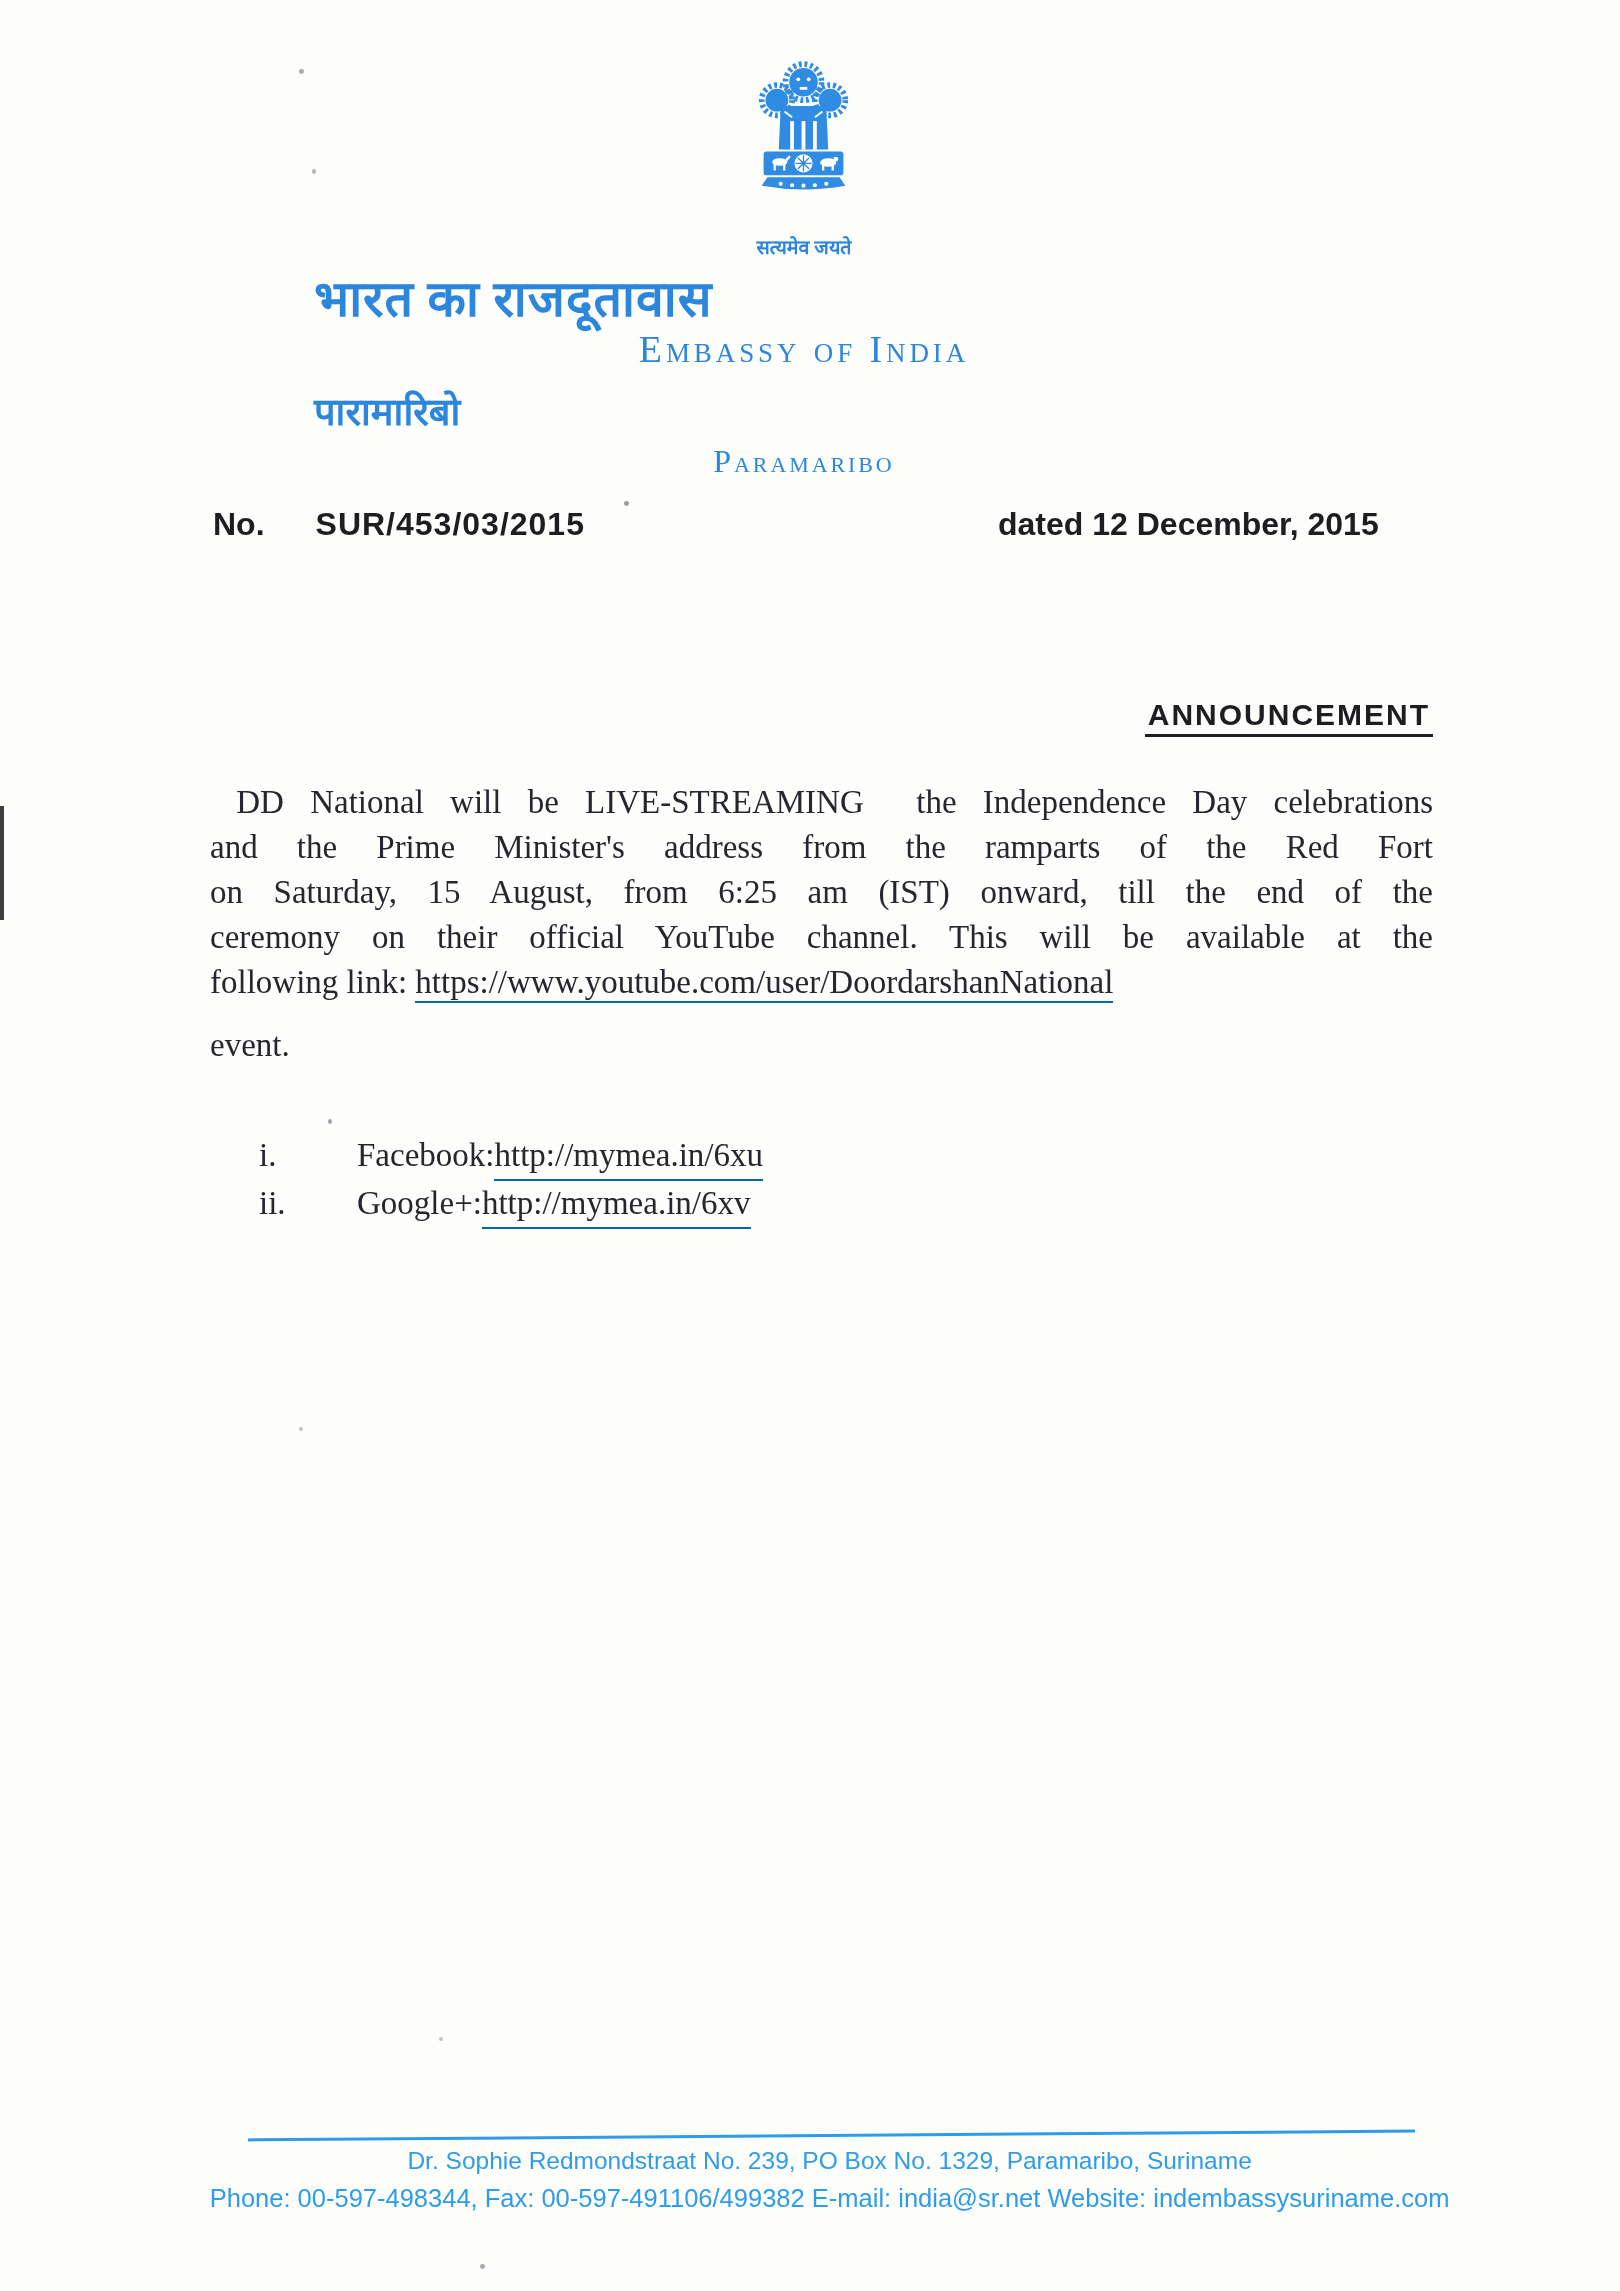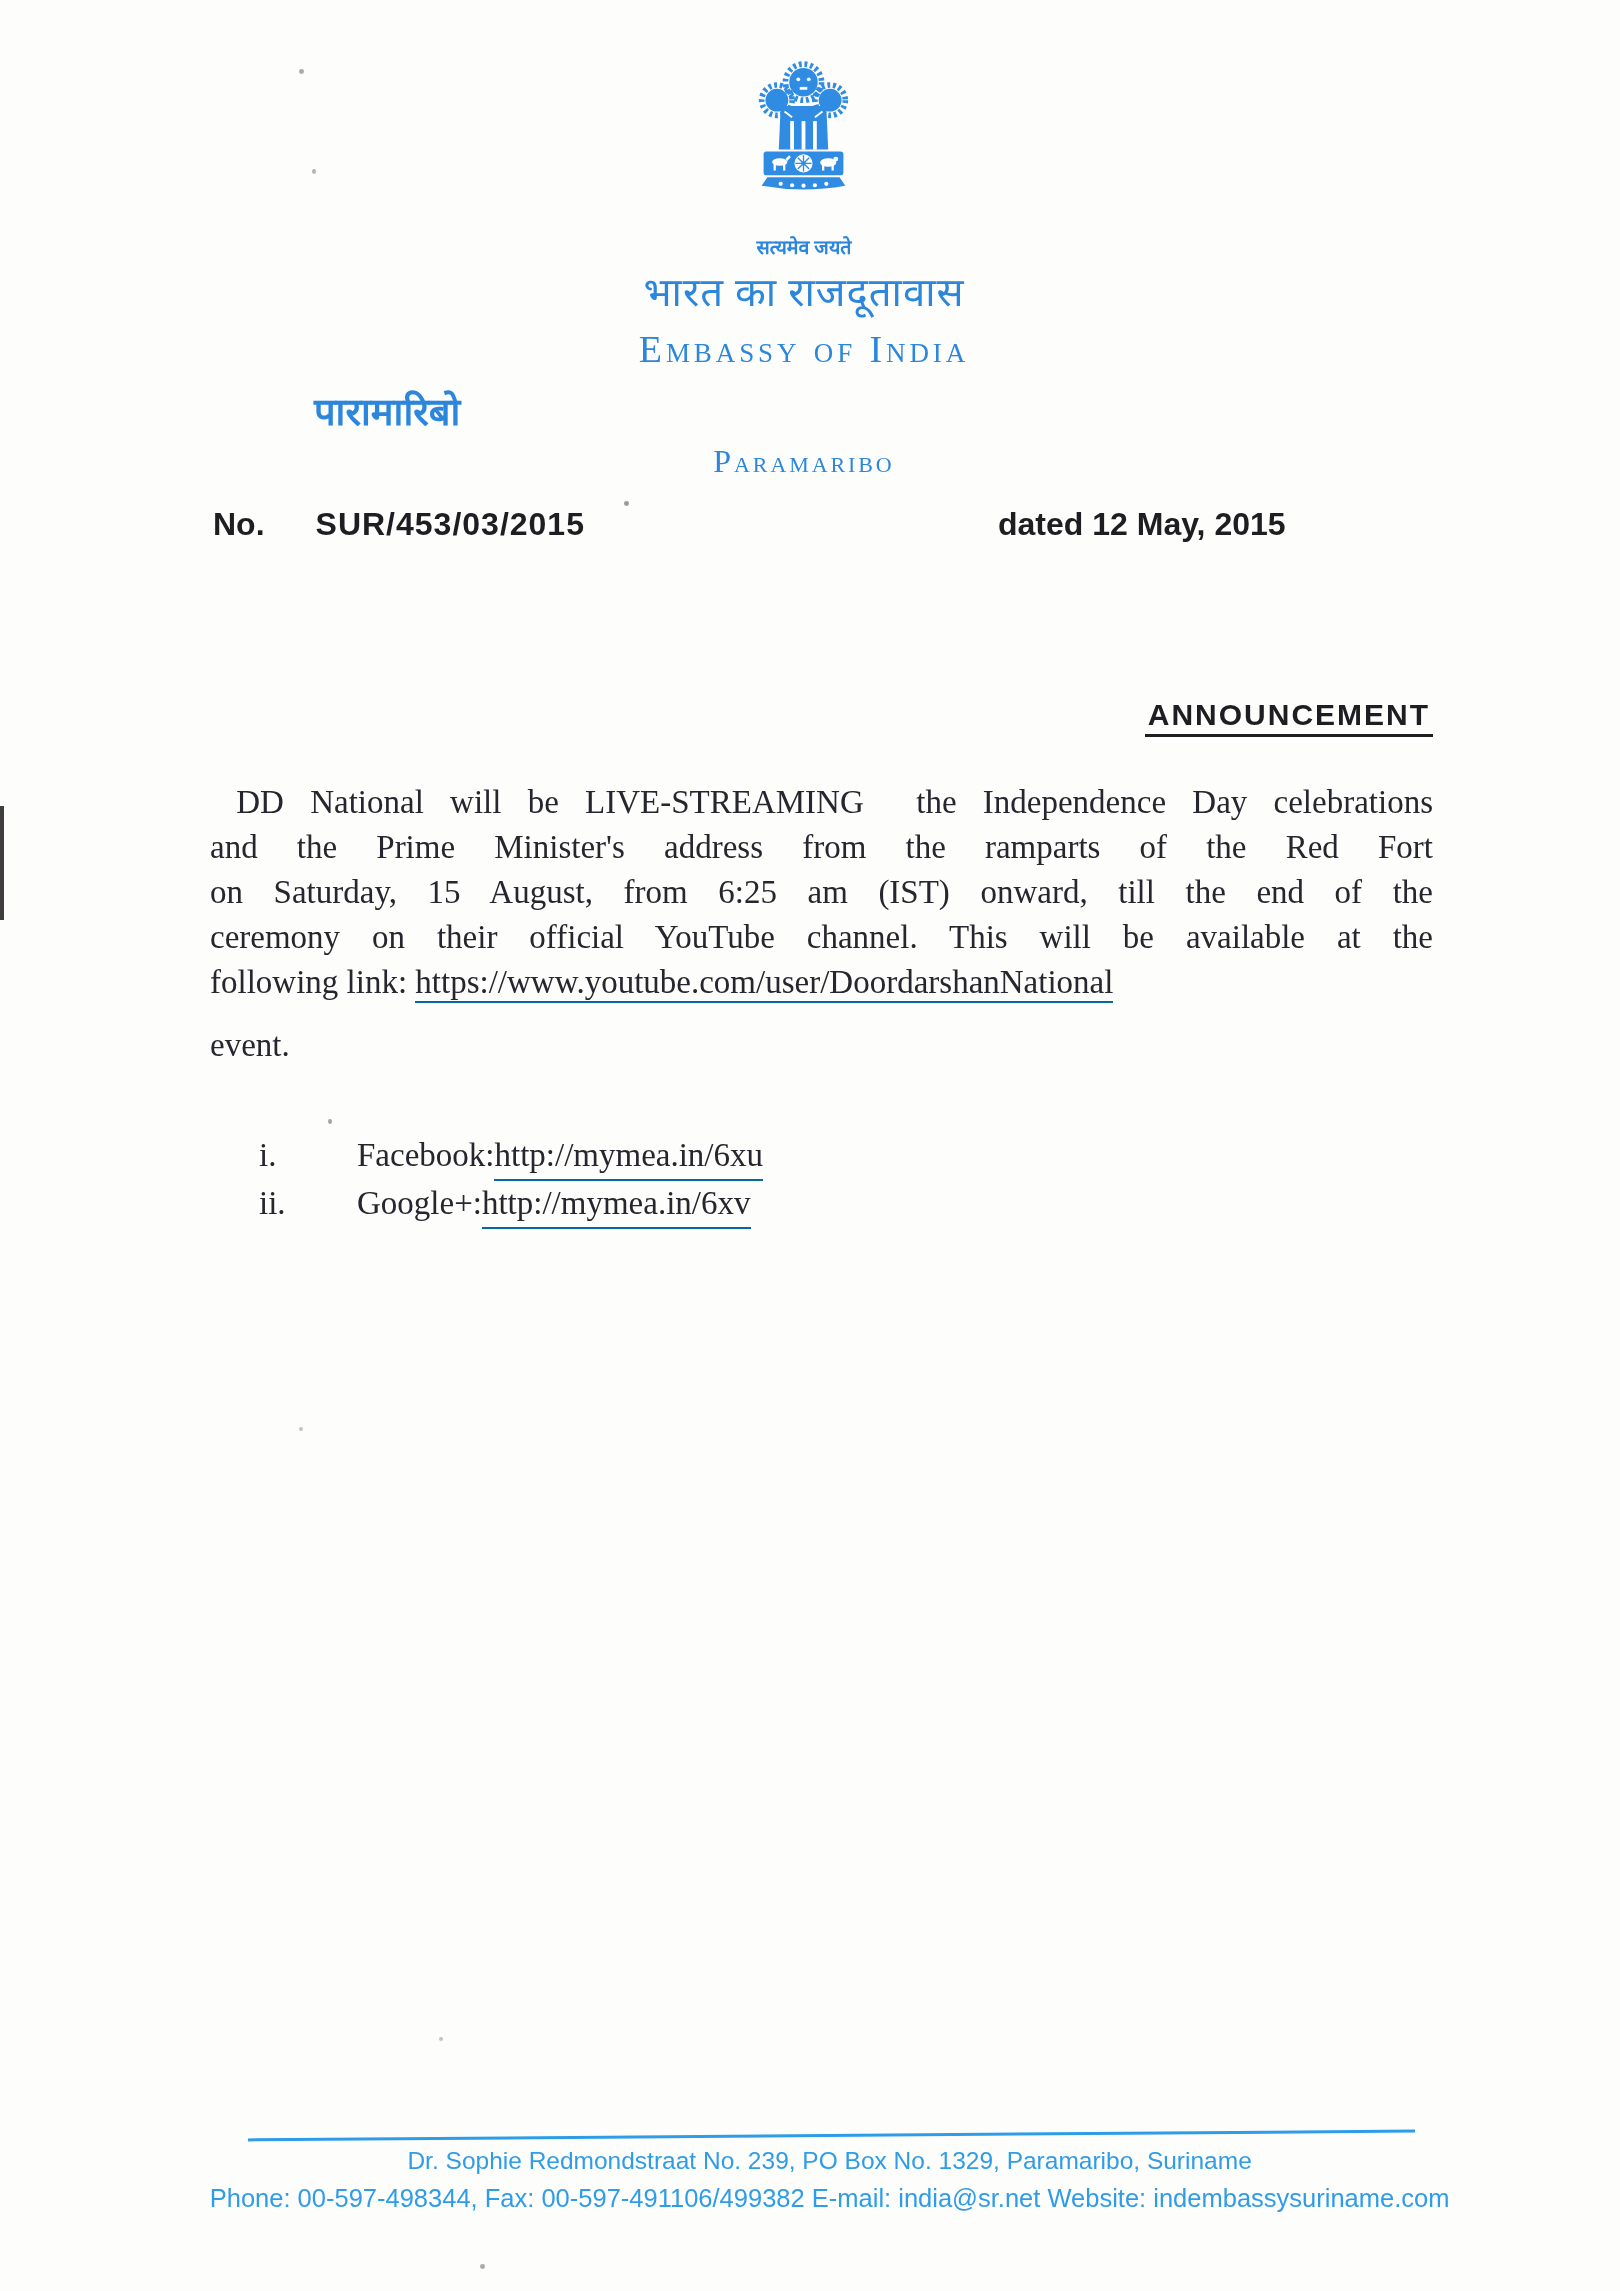--- a/index.html
+++ b/index.html
@@ -10,22 +10,22 @@
     background:#fdfdfb;
     overflow:hidden;
     font-family:"Liberation Serif", serif;
     color:#26262e;
   }
   
   .emblem-wrap{position:absolute;left:737px;top:55px;width:133px;height:174px;}
   .motto{position:absolute;left:314px;width:980px;top:233px;text-align:center;
          font-size:19.6px;font-weight:700;color:#2b86dc;
          font-family:"Liberation Serif", serif;}
-  .org-hindi{position:absolute;left:314px;width:980px;top:263px;text-align:center;
-         font-size:40px;font-weight:400;color:#2b86dc;letter-spacing:1px;}
+  .org-hindi{position:absolute;left:314px;width:980px;top:263px;text-align:left;
+         font-size:50px;font-weight:700;color:#2b86dc;letter-spacing:1px;}
   .org-en{position:absolute;left:314px;width:980px;top:327px;text-align:center;
          font-size:38px;font-variant:small-caps;letter-spacing:3.9px;color:#2b86dc;
          font-weight:500;}
   .city-hindi{position:absolute;left:314px;width:980px;top:384px;
          font-size:38px;font-weight:600;color:#2b86dc;}
   .city-en{position:absolute;left:314px;width:980px;top:443px;text-align:center;
          font-size:32px;font-variant:small-caps;letter-spacing:2.9px;color:#2b86dc;
          font-weight:500;}
   
   .ref-left{position:absolute;left:213px;top:506px;
@@ -130,21 +130,21 @@
   <div class="motto">सत्यमेव जयते</div>
   <div class="org-hindi">भारत का राजदूतावास</div>
   <div class="org-en">Embassy of India</div>
   <div class="city-hindi">पारामारिबो</div>
   <div class="city-en">Paramaribo</div>
 
   <div class="ref-left">
     <span>No.</span>
     <span class="num">SUR/453/03/2015</span>
   </div>
-  <div class="ref-date">dated 12 May, 2015</div>
+  <div class="ref-date">dated 12 December, 2015</div>
 
   <div class="heading">
     <span>ANNOUNCEMENT</span>
   </div>
 
   <div class="para para1">
     <div class="jline">&nbsp;DD National will be LIVE-STREAMING&nbsp; the Independence Day celebrations</div>
     <div class="jline">and the Prime Minister's address from&nbsp;the ramparts of the Red Fort</div>
     <div class="jline">on Saturday, 15 August, from&nbsp;6:25 am (IST)&nbsp;onward, till the end of the</div>
     <div class="jline">ceremony on their official YouTube channel. This will be available at the</div>

